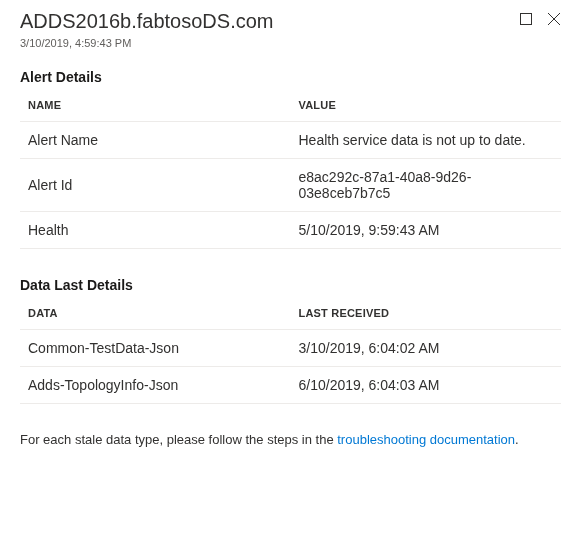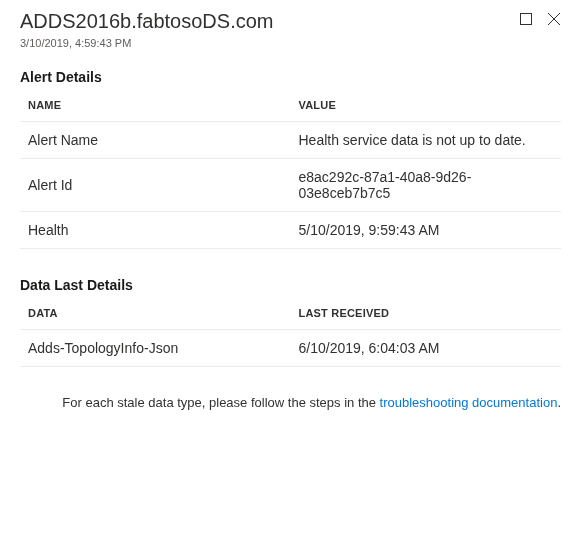--- a/index.html
+++ b/index.html
@@ -66,21 +66,20 @@
       padding: 10px 8px;
       border-bottom: 1px solid #edebe9;
       font-weight: 400;
     }
     .col-left { width: 50%; }
     .col-right { width: 50%; }
     .footer-text {
       font-size: 13px;
       color: #323130;
       margin-top: 8px;
-      text-align: right;
     }
     .footer-text a {
       color: #0078d4;
       text-decoration: none;
     }
   </style>
 </head>
 <body>
 
 <div class="panel">
@@ -133,20 +132,24 @@
     <div class="section-title">Data Last Details</div>
     <table>
       <thead>
         <tr>
           <th class="col-left">DATA</th>
           <th class="col-right">LAST RECEIVED</th>
         </tr>
       </thead>
       <tbody>
         <tr>
+          <td>Common-TestData-Json</td>
+          <td>3/10/2019, 6:04:02 AM</td>
+        </tr>
+        <tr>
           <td>Adds-TopologyInfo-Json</td>
           <td>6/10/2019, 6:04:03 AM</td>
         </tr>
       </tbody>
     </table>
   </div>
 
   <div class="footer-text">
     <span>For each stale data type, please follow the steps in the </span><a href="#">troubleshooting documentation</a><span>.</span>
   </div>

